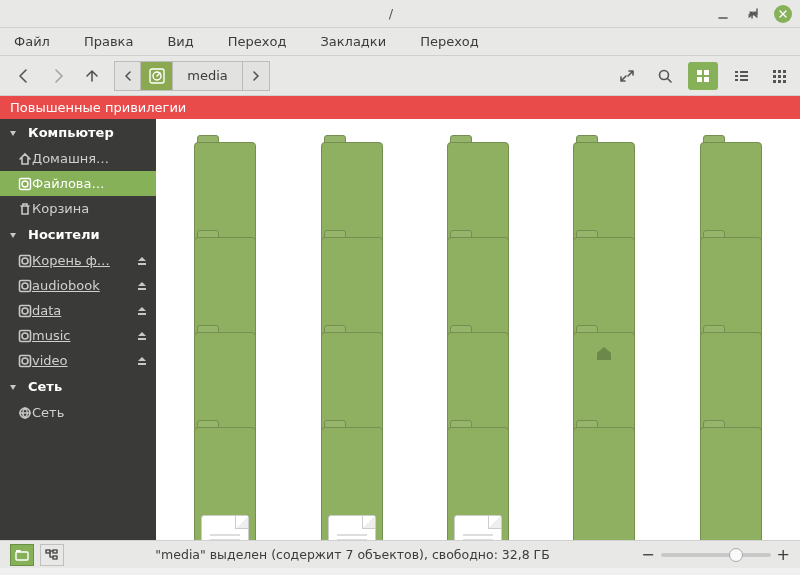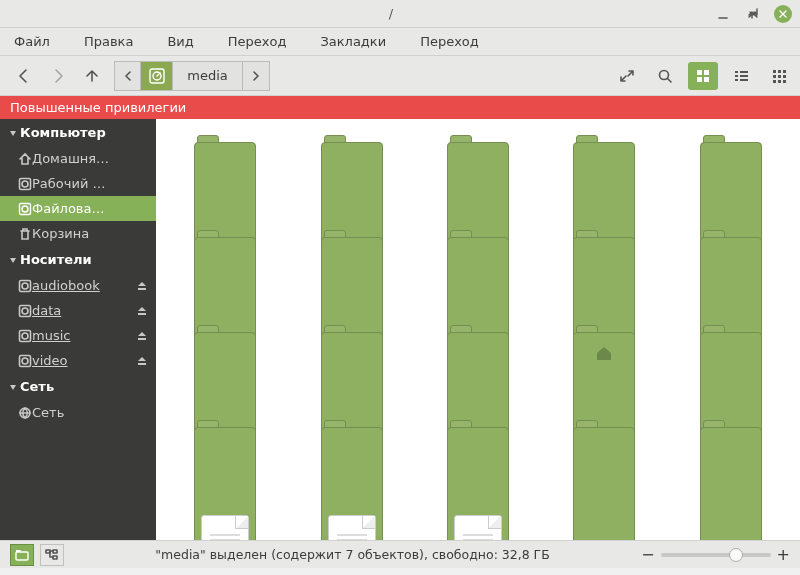--- a/index.html
+++ b/index.html
@@ -28,21 +28,21 @@
   .tool-right .tbtn { width: 30px; height: 28px; display:flex; align-items:center; justify-content:center; cursor:pointer; border-radius:3px;}
   .tool-right .tbtn.active { background:#87b158;}
 
   
   .banner { background: #e94a4a; color: #fff; padding: 4px 10px; font-size: 13px; }
 
   
   .body { display: flex; height: calc(575px - 28px - 28px - 40px - 30px - 28px);}
   
   .sidebar { width: 156px; background: #3a3a38; color: #d0d0d0; overflow: hidden; font-size: 13px;}
-  .side-header { display: flex; align-items: center; gap: 2px; padding: 6px 8px; font-weight: bold; color: #fff; cursor:pointer;}
+  .side-header { display: flex; align-items: center; gap: 10px; padding: 6px 8px; font-weight: bold; color: #fff; cursor:pointer;}
   .side-header svg { flex-shrink:0;}
   .side-item { display: flex; align-items: center; padding: 5px 6px 5px 18px; cursor: pointer; position:relative;}
   .side-item.active { background: #87b158; color: #fff;}
   .side-item .eject { position:absolute; right:8px;}
   .side-item .label { flex:1; overflow:hidden; text-overflow:ellipsis; white-space:nowrap;}
   .side-item.underline .label { text-decoration: underline;}
 
   
   .content { flex: 1; background: #fff; overflow-y: auto; overflow-x: hidden;}
   .grid { display: grid; grid-template-columns: repeat(5, 1fr); padding: 16px 10px 0 10px; gap: 18px 8px;}
@@ -215,29 +215,20 @@
         <span>Компьютер</span>
       </div>
       <div class="side-item">
         <span>
           <svg width="14" height="14">
             <path d="M2 7 L7 2 L12 7 M4 6 L4 12 L10 12 L10 6" class="stroke-light"></path>
           </svg>
         </span>
         <span class="label">Домашня…</span>
       </div>
-      <div class="side-item">
-        <span>
-          <svg width="14" height="14">
-            <rect x="1.5" y="1.5" width="11" height="11" rx="1.5" class="stroke-light"></rect>
-            <circle cx="7" cy="7" r="3" class="stroke-light"></circle>
-          </svg>
-        </span>
-        <span class="label">Рабочий …</span>
-      </div>
       <div class="side-item active">
         <span>
           <svg width="14" height="14">
             <rect x="1.5" y="1.5" width="11" height="11" rx="1.5" class="stroke-white"></rect>
             <circle cx="7" cy="7" r="3" class="stroke-white"></circle>
           </svg>
         </span>
         <span class="label">Файлова…</span>
       </div>
       <div class="side-item">
@@ -246,20 +237,34 @@
             <path d="M3 4 L11 4 M5 4 L5 2 L9 2 L9 4 M4 4 L4 12 L10 12 L10 4" class="stroke-light"></path>
           </svg>
         </span>
         <span class="label">Корзина</span>
       </div>
       <div class="side-header">
         <svg width="10" height="10">
           <path d="M2 3 L8 3 L5 8 Z" fill="#c8c8c8"></path>
         </svg>
         <span>Носители</span>
+      </div>
+      <div class="side-item underline">
+        <span>
+          <svg width="14" height="14">
+            <rect x="1.5" y="1.5" width="11" height="11" rx="1.5" class="stroke-light"></rect>
+            <circle cx="7" cy="7" r="3" class="stroke-light"></circle>
+          </svg>
+        </span>
+        <span class="label">Корень ф…</span>
+        <span class="eject">
+          <svg width="12" height="12">
+            <path d="M2 6 L6 2 L10 6 Z M2 8 L10 8 L10 10 L2 10 Z" fill="#c8c8c8"></path>
+          </svg>
+        </span>
       </div>
       <div class="side-item underline">
         <span>
           <svg width="14" height="14">
             <rect x="1.5" y="1.5" width="11" height="11" rx="1.5" class="stroke-light"></rect>
             <circle cx="7" cy="7" r="3" class="stroke-light"></circle>
           </svg>
         </span>
         <span class="label">audiobook</span>
         <span class="eject">

